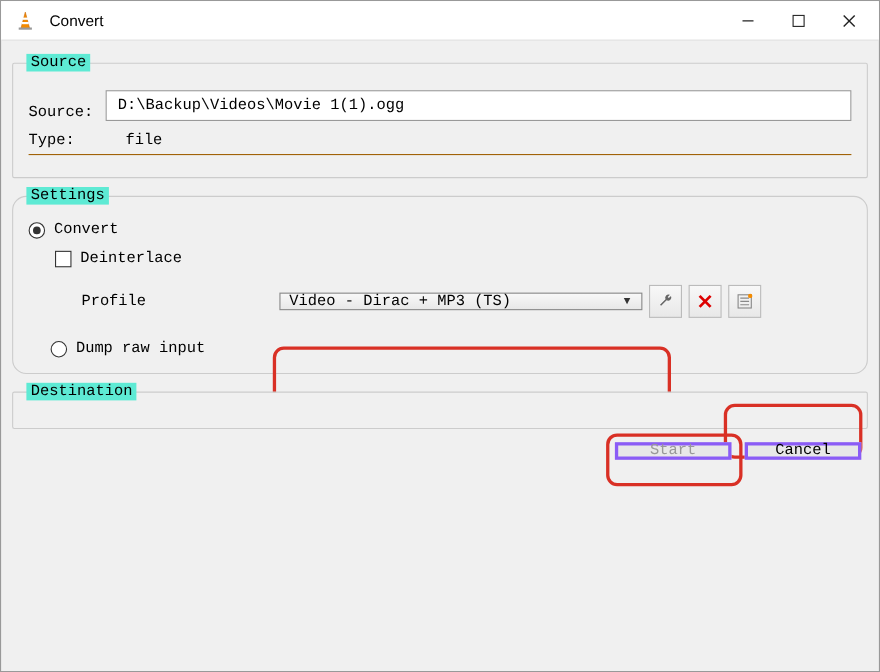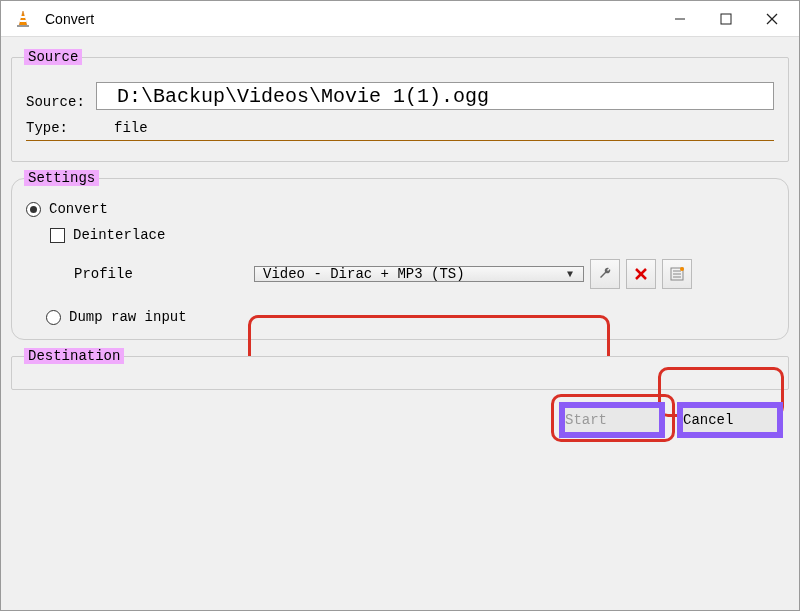--- a/index.html
+++ b/index.html
@@ -47,39 +47,39 @@
       border-radius: 2px;
       margin-top: 16px;
       position: relative;
       padding: 18px 14px 14px 14px;
       background: #f0f0f0;
     }
     .fieldset .legend {
       position: absolute;
       top: -9px;
       left: 12px;
-      background: #f0abfc;
+      background: #5eead4;
       padding: 0 4px;
     }
     .row {
       display: flex;
       align-items: flex-end;
       margin: 6px 0;
     }
     .label {
       min-width: 70px;
     }
     .source-input {
       flex: 1;
       height: 28px;
       border: 1px solid #999;
       background: #fff;
-      padding: 0 20px;
-      font-family: "Courier New", monospace;
-      font-size: 20px;
+      padding: 0 10px;
+      font-family: "Courier New", monospace;
+      font-size: 14px;
     }
     .type-row {
       margin-top: 10px;
       border-bottom: 1px solid #a16207;
       padding-bottom: 4px;
     }
     .radio-wrap, .checkbox-wrap {
       display: flex;
       align-items: center;
       gap: 8px;
@@ -164,26 +164,26 @@
     }
     .bottom-buttons {
       display: flex;
       justify-content: flex-end;
       gap: 12px;
       margin-top: 12px;
       padding-right: 6px;
     }
     .btn {
       width: 106px;
-      height: 36px;
-      border: 6px solid #8b5cf6;
+      height: 16px;
+      border: 3px solid #8b5cf6;
       background: #e8e8e8;
       font-family: "Courier New", monospace;
       font-size: 14px;
-      display: flex; align-items: center; 
+      display: flex; align-items: center; justify-content: center;
     }
     .btn.disabled {
       color: #999;
     }
   </style>
 </head>
 <body>
 
 <div class="titlebar">
   <div class="app-icon">

